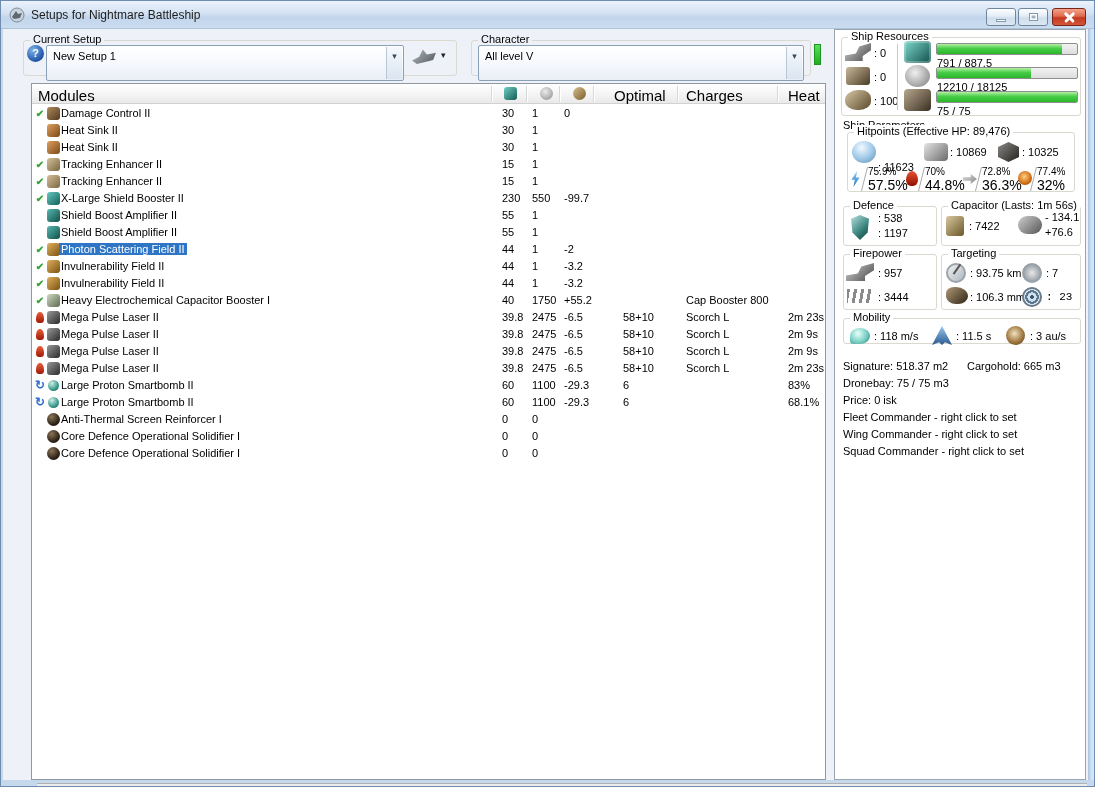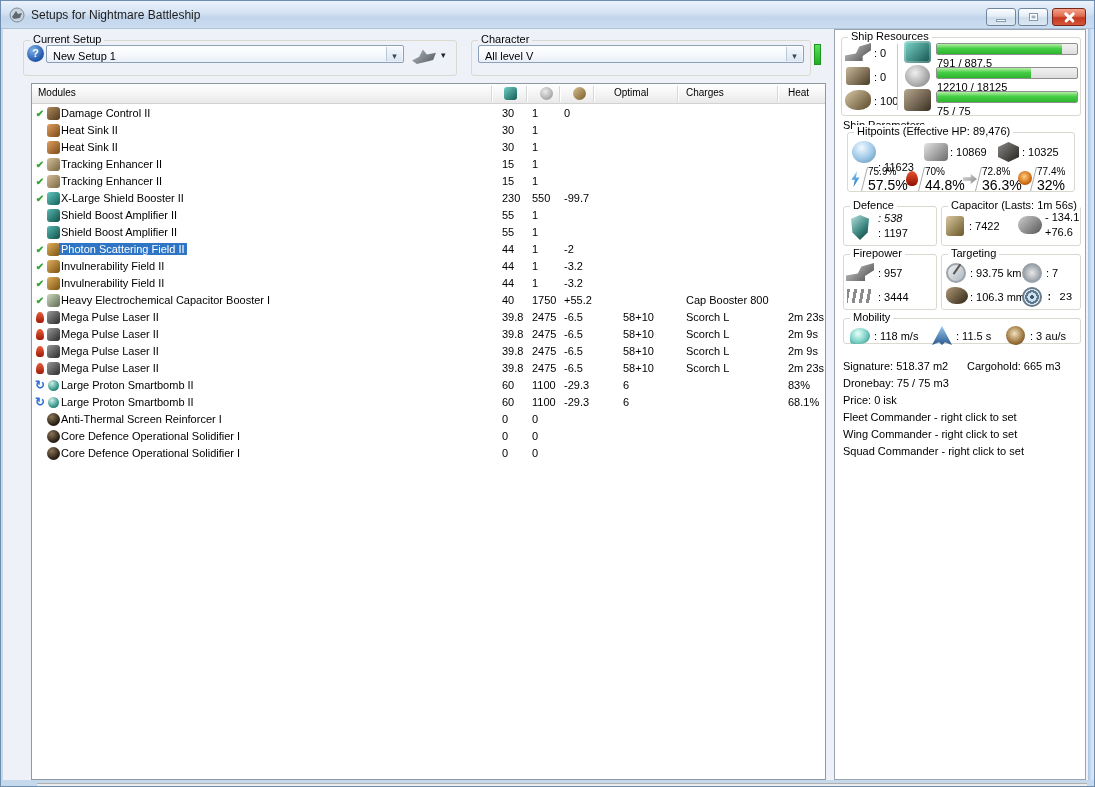--- a/index.html
+++ b/index.html
@@ -29,35 +29,35 @@
 
   
   .gb { position:absolute; border:1px solid #d9d9d0; border-radius:3px; }
   .gb-label { position:absolute; top:-8px; left:6px; background:#eef2f8; padding:0 3px; font-size:11px; white-space:nowrap; }
   .gb-w .gb-label, .gb-w.gb .gb-label { background:#fff; }
 
   
   .help { position:absolute; left:3px; top:4px; width:17px; height:17px; border-radius:50%;
     background:radial-gradient(circle at 35% 30%,#7fb2e8,#1f54a8 70%); color:#fff; font-weight:bold; font-size:11px; text-align:center; line-height:17px; }
   .help::before { content:'?'; }
-  .combo { position:absolute; height:18px; background:linear-gradient(#fff,#f5f8fc 55%,#e9eff7); border:1px solid #8aa0b8; border-radius:2px;padding-left:12px; }
+  .combo { position:absolute; height:36px; background:linear-gradient(#fff,#f5f8fc 55%,#e9eff7); border:1px solid #8aa0b8; border-radius:2px;padding-left:12px; }
   .combo-text { position:absolute; left:6px; top:4px; font-size:11px; white-space:nowrap; }
   .combo-btn { position:absolute; right:1px; top:1px; bottom:1px; width:16px; border-left:1px solid #b8c6d8; border-radius:0 1px 1px 0;
     background:linear-gradient(#f5f9fd,#dbe5f1); color:#3a4a5a; text-align:center; }
   .combo-btn::before { content:'▾'; font-size:9px; line-height:18px; }
   .ship-btn { position:absolute; left:386px; top:4px; width:44px; height:24px; }
   .ship-glyph { position:absolute; left:2px; top:3px; width:24px; height:16px; background:linear-gradient(135deg,#b8bec6,#4e565e); clip-path:polygon(0 78%,30% 55%,45% 10%,62% 40%,100% 30%,88% 75%,55% 88%,20% 100%); }
   .ship-arrow { position:absolute; left:31px; top:5px; font-size:9px; color:#222; }
   .ship-arrow::before { content:'▾'; }
   .char-indicator { position:absolute; left:813px; top:43px; width:7px; height:21px; background:linear-gradient(#5ae05a,#1fae1f); border:1px solid #1d9423; }
 
   
   .mtable { position:absolute; left:30px; top:82px; width:795px; height:697px; background:#fff; border:1px solid #8e99a4; }
   .thead { position:absolute; left:0; top:0; right:0; height:20px; background:linear-gradient(#ffffff,#f3f3f3 60%,#e9e9e9); border-bottom:1px solid #d2d2d2; }
-  .hlabel { position:absolute; top:3px; font-size:10px; }
+  .hlabel { position:absolute; top:3px; font-size:15px; }
   .h-mod { left:6px; } .h-opt { left:582px; } .h-chg { left:654px; } .h-heat { left:756px; }
   .hsep { position:absolute; top:2px; height:16px; width:1px; background:#d8d8d8; box-shadow:1px 0 0 #fff; }
   .hicon { position:absolute; top:3px; width:13px; height:13px; border-radius:3px; }
   .hi-cpu { left:472px; background:linear-gradient(135deg,#6fd0c4,#145a54); }
   .hi-pg  { left:508px; border-radius:50%; background:radial-gradient(circle at 40% 35%,#ececec,#8a8a8a); }
   .hi-cap { left:541px; border-radius:50%; background:linear-gradient(135deg,#d8c090,#7a5c28); }
   .rows { position:absolute; left:0; top:21px; right:0; bottom:0; overflow:hidden; }
   .mrow { position:relative; height:17px; }
   .st { position:absolute; left:2px; top:2px; width:12px; height:13px; text-align:center; line-height:13px; }
   .st-check::before { content:'✔'; color:#35a335; font-size:10px; font-weight:bold; }
@@ -113,21 +113,21 @@
   .r-bot { position:absolute; left:19px; top:10px; font-size:14px;text-align:right; }
   .rg1 { left:1px; } .rg2 { left:58px; } .rg3 { left:115px; } .rg4 { left:170px; }
   .i-em { left:0; top:4px; width:13px; height:16px; background:linear-gradient(180deg,#8fd0f8,#2a78c0); clip-path:polygon(62% 0,18% 55%,44% 55%,34% 100%,82% 40%,54% 40%); }
   .i-th { left:0; top:4px; width:12px; height:15px; background:linear-gradient(#e85030,#901000); border-radius:50% 50% 42% 42%/62% 62% 38% 38%; }
   .i-ki { left:0; top:6px; width:14px; height:12px; background:linear-gradient(135deg,#ddd,#888); clip-path:polygon(0 35%,55% 35%,55% 8%,100% 50%,55% 92%,55% 65%,0 65%); }
   .i-ex { left:0; top:4px; width:14px; height:14px; border-radius:50%; background:radial-gradient(circle at 45% 40%,#ffd080,#d06a10 60%,#803800); }
 
   
   .gb-def { left:8px; top:176px; width:94px; height:40px; }
   .i-defshield { left:6px; top:8px; width:20px; height:25px; background:linear-gradient(135deg,#bfe8e4,#35807a 60%,#10302c); clip-path:polygon(50% 0,95% 15%,88% 70%,50% 100%,12% 70%,5% 15%); }
-  .def1 { left:34px; top:5px;font-style:italic; } .def2 { left:34px; top:20px; }
+  .def1 { left:34px; top:5px; } .def2 { left:34px; top:20px; }
   .gb-capc { left:106px; top:176px; width:140px; height:40px; }
   .i-capac { left:4px; top:9px; width:18px; height:20px; border-radius:3px; background:linear-gradient(135deg,#d8c8a0,#6a5628); }
   .capq { left:27px; top:13px; }
   .i-injector { left:76px; top:9px; width:24px; height:18px; border-radius:9px; background:linear-gradient(135deg,#cfcfcf,#555); }
   .capo { left:103px; top:4px; } .capi { left:103px; top:19px; }
 
   
   .gb-fp { left:8px; top:224px; width:94px; height:56px; }
   .i-fpturret { left:2px; top:8px; width:28px; height:18px; background:linear-gradient(135deg,#d0d0d0,#4a4a4a); clip-path:polygon(0 70%,42% 58%,55% 20%,100% 0,100% 40%,68% 72%,68% 100%,0 100%); }
   .fp1 { left:34px; top:12px; }

